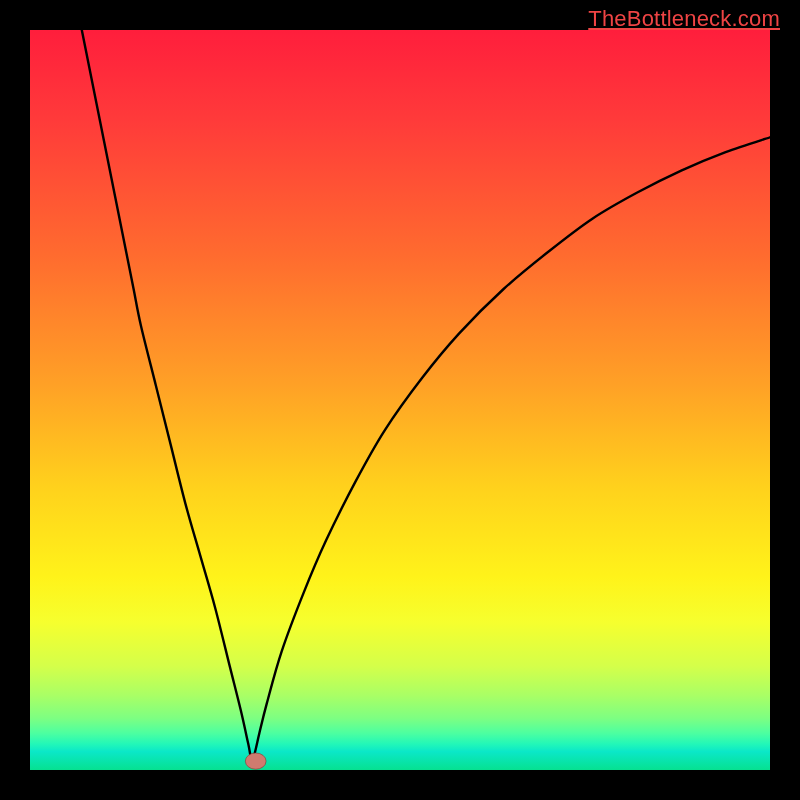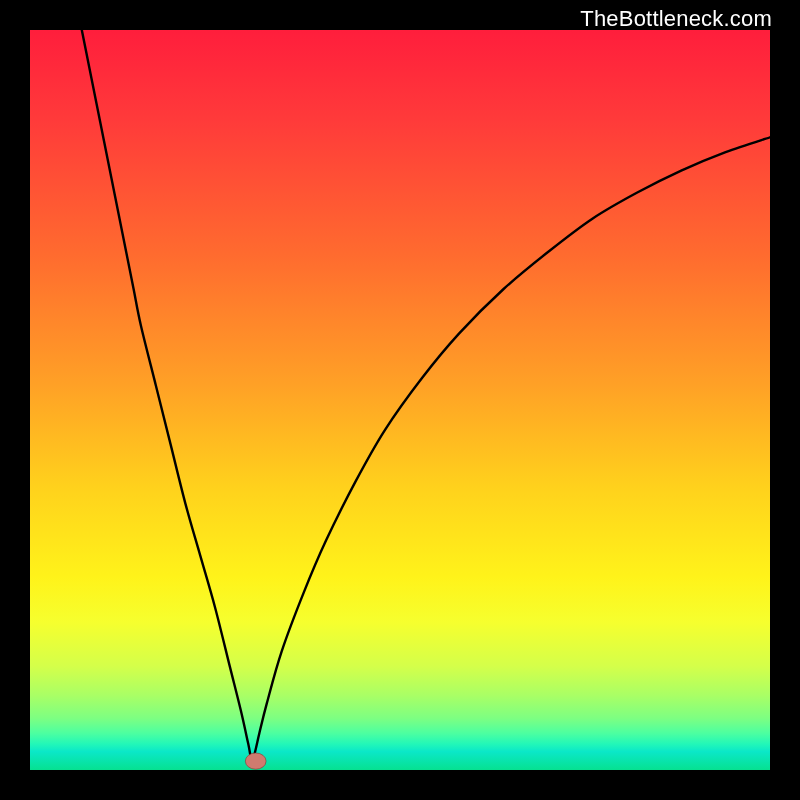--- a/index.html
+++ b/index.html
@@ -25,26 +25,27 @@
     height: 740px;
     overflow: hidden;
   }
   .gradient {
     position: absolute;
     left: 0; top: 0; right: 0; bottom: 0;
   }
   .watermark {
     position: absolute;
     top: 6px;
-    right: 28px;
-    color: #ffffff;
+    right: 20px;
+    color: #ef4444;
     font-size: 22px;
     font-weight: 500;
     letter-spacing: 0.2px;
     user-select: none;
+    text-decoration: underline;
   }
   svg { display: block; }
 </style>
 </head>
 <body>
 
 <div class="frame">
   <div class="plot">
     <svg id="chart-svg" width="740" height="740" viewBox="0 0 740 740">
       <defs>

